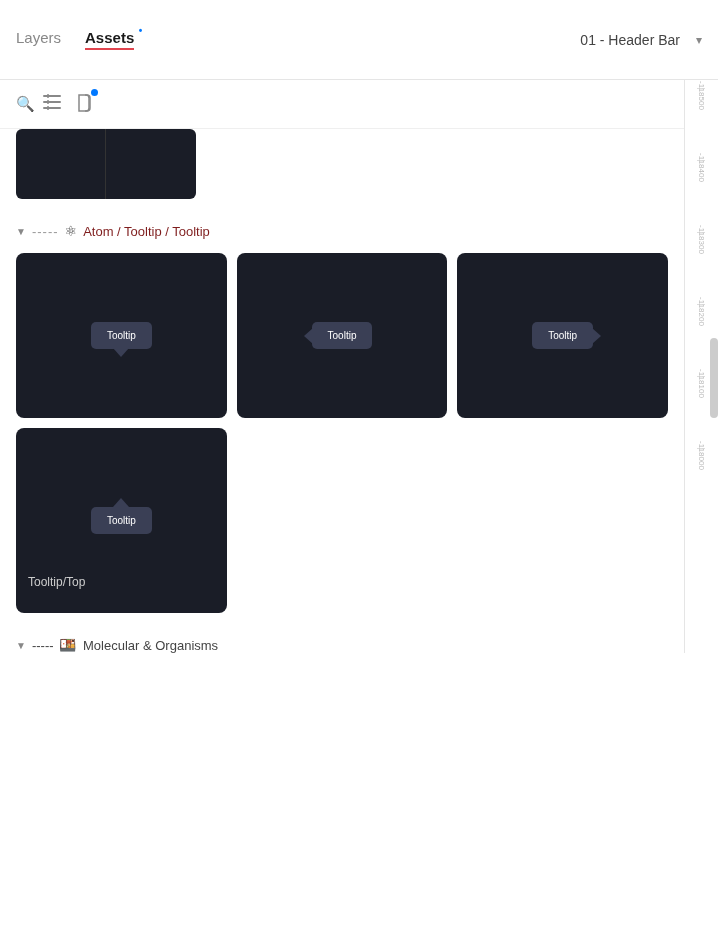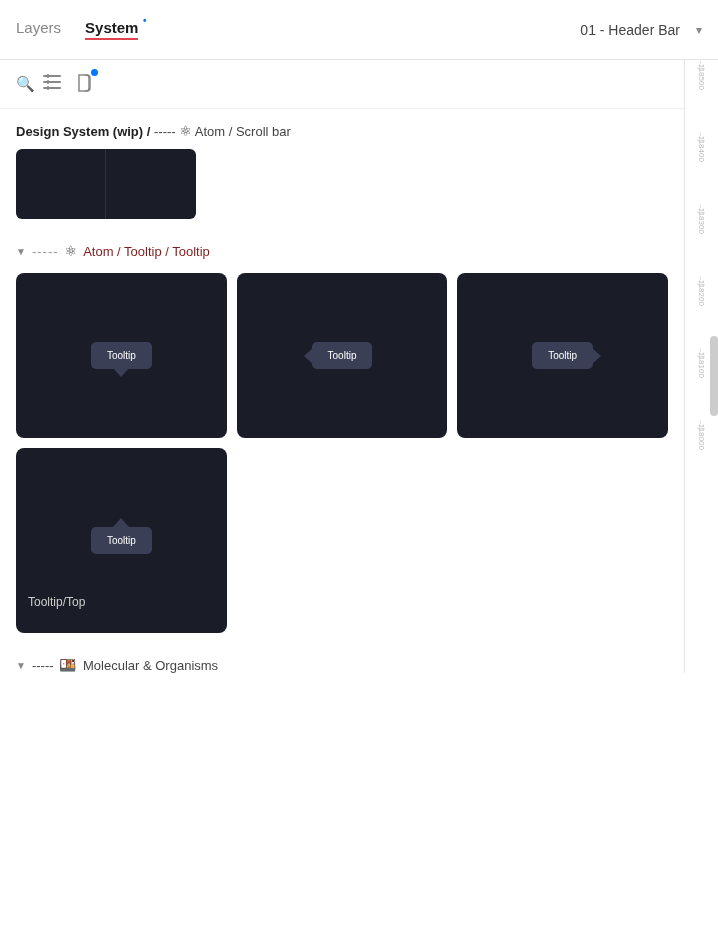--- a/index.html
+++ b/index.html
@@ -10,21 +10,21 @@
       min-height: 926px;
       overflow-x: hidden;
     }
 
     
     .tab-bar {
       display: flex;
       align-items: center;
       justify-content: space-between;
       padding: 0 16px;
-      height: 60px;
+      height: 80px;
       border-bottom: 1px solid #e5e5e5;
       background: #fff;
     }
     .tab-group {
       display: flex;
       align-items: center;
       gap: 24px;
     }
     .tab {
       font-size: 15px;
@@ -324,21 +324,21 @@
       background: #ccc;
       border-radius: 4px;
     }
   </style>
 </head>
 <body>
 
 <div class="tab-bar">
   <div class="tab-group">
     <div class="tab">Layers</div>
-    <div class="tab active assets-tab">System</div>
+    <div class="tab active assets-tab">Assets</div>
   </div>
   <div class="header-right">
     <span>01 - Header Bar</span>
     <span class="chevron">▾</span>
   </div>
 </div>
 
 <div class="main-layout">
   <div class="content-area">
 
@@ -358,26 +358,20 @@
         <span class="icon-btn" style="position:relative;">
           <svg width="20" height="20" viewBox="0 0 20 20" fill="none">
             <path d="M4 3h7a3 3 0 0 1 3 3v10a3 3 0 0 1-3 3H4V3z" stroke="#888" stroke-width="1.5" fill="none"></path>
             <path d="M10 3h2a3 3 0 0 1 3 3v10a3 3 0 0 1-3 3h-2" stroke="#888" stroke-width="1.5" fill="none"></path>
           </svg>
           <span class="dot"></span>
         </span>
       </div>
     </div>
 
-    <div class="breadcrumb">
-      <strong>Design System (wip) /</strong>
-      <span> ----- </span>
-      <span class="atom-emoji">⚛</span>
-      <span>Atom / Scroll bar</span>
-    </div>
 
     <div class="section">
 
       <div class="scrollbar-preview">
         <div style="width:100%; height:100%; display:flex; position:relative;">
           <div style="width:50%; height:100%; border-right:1px solid #333;"></div>
           <div style="width:50%; height:100%;"></div>
         </div>
       </div>
 

